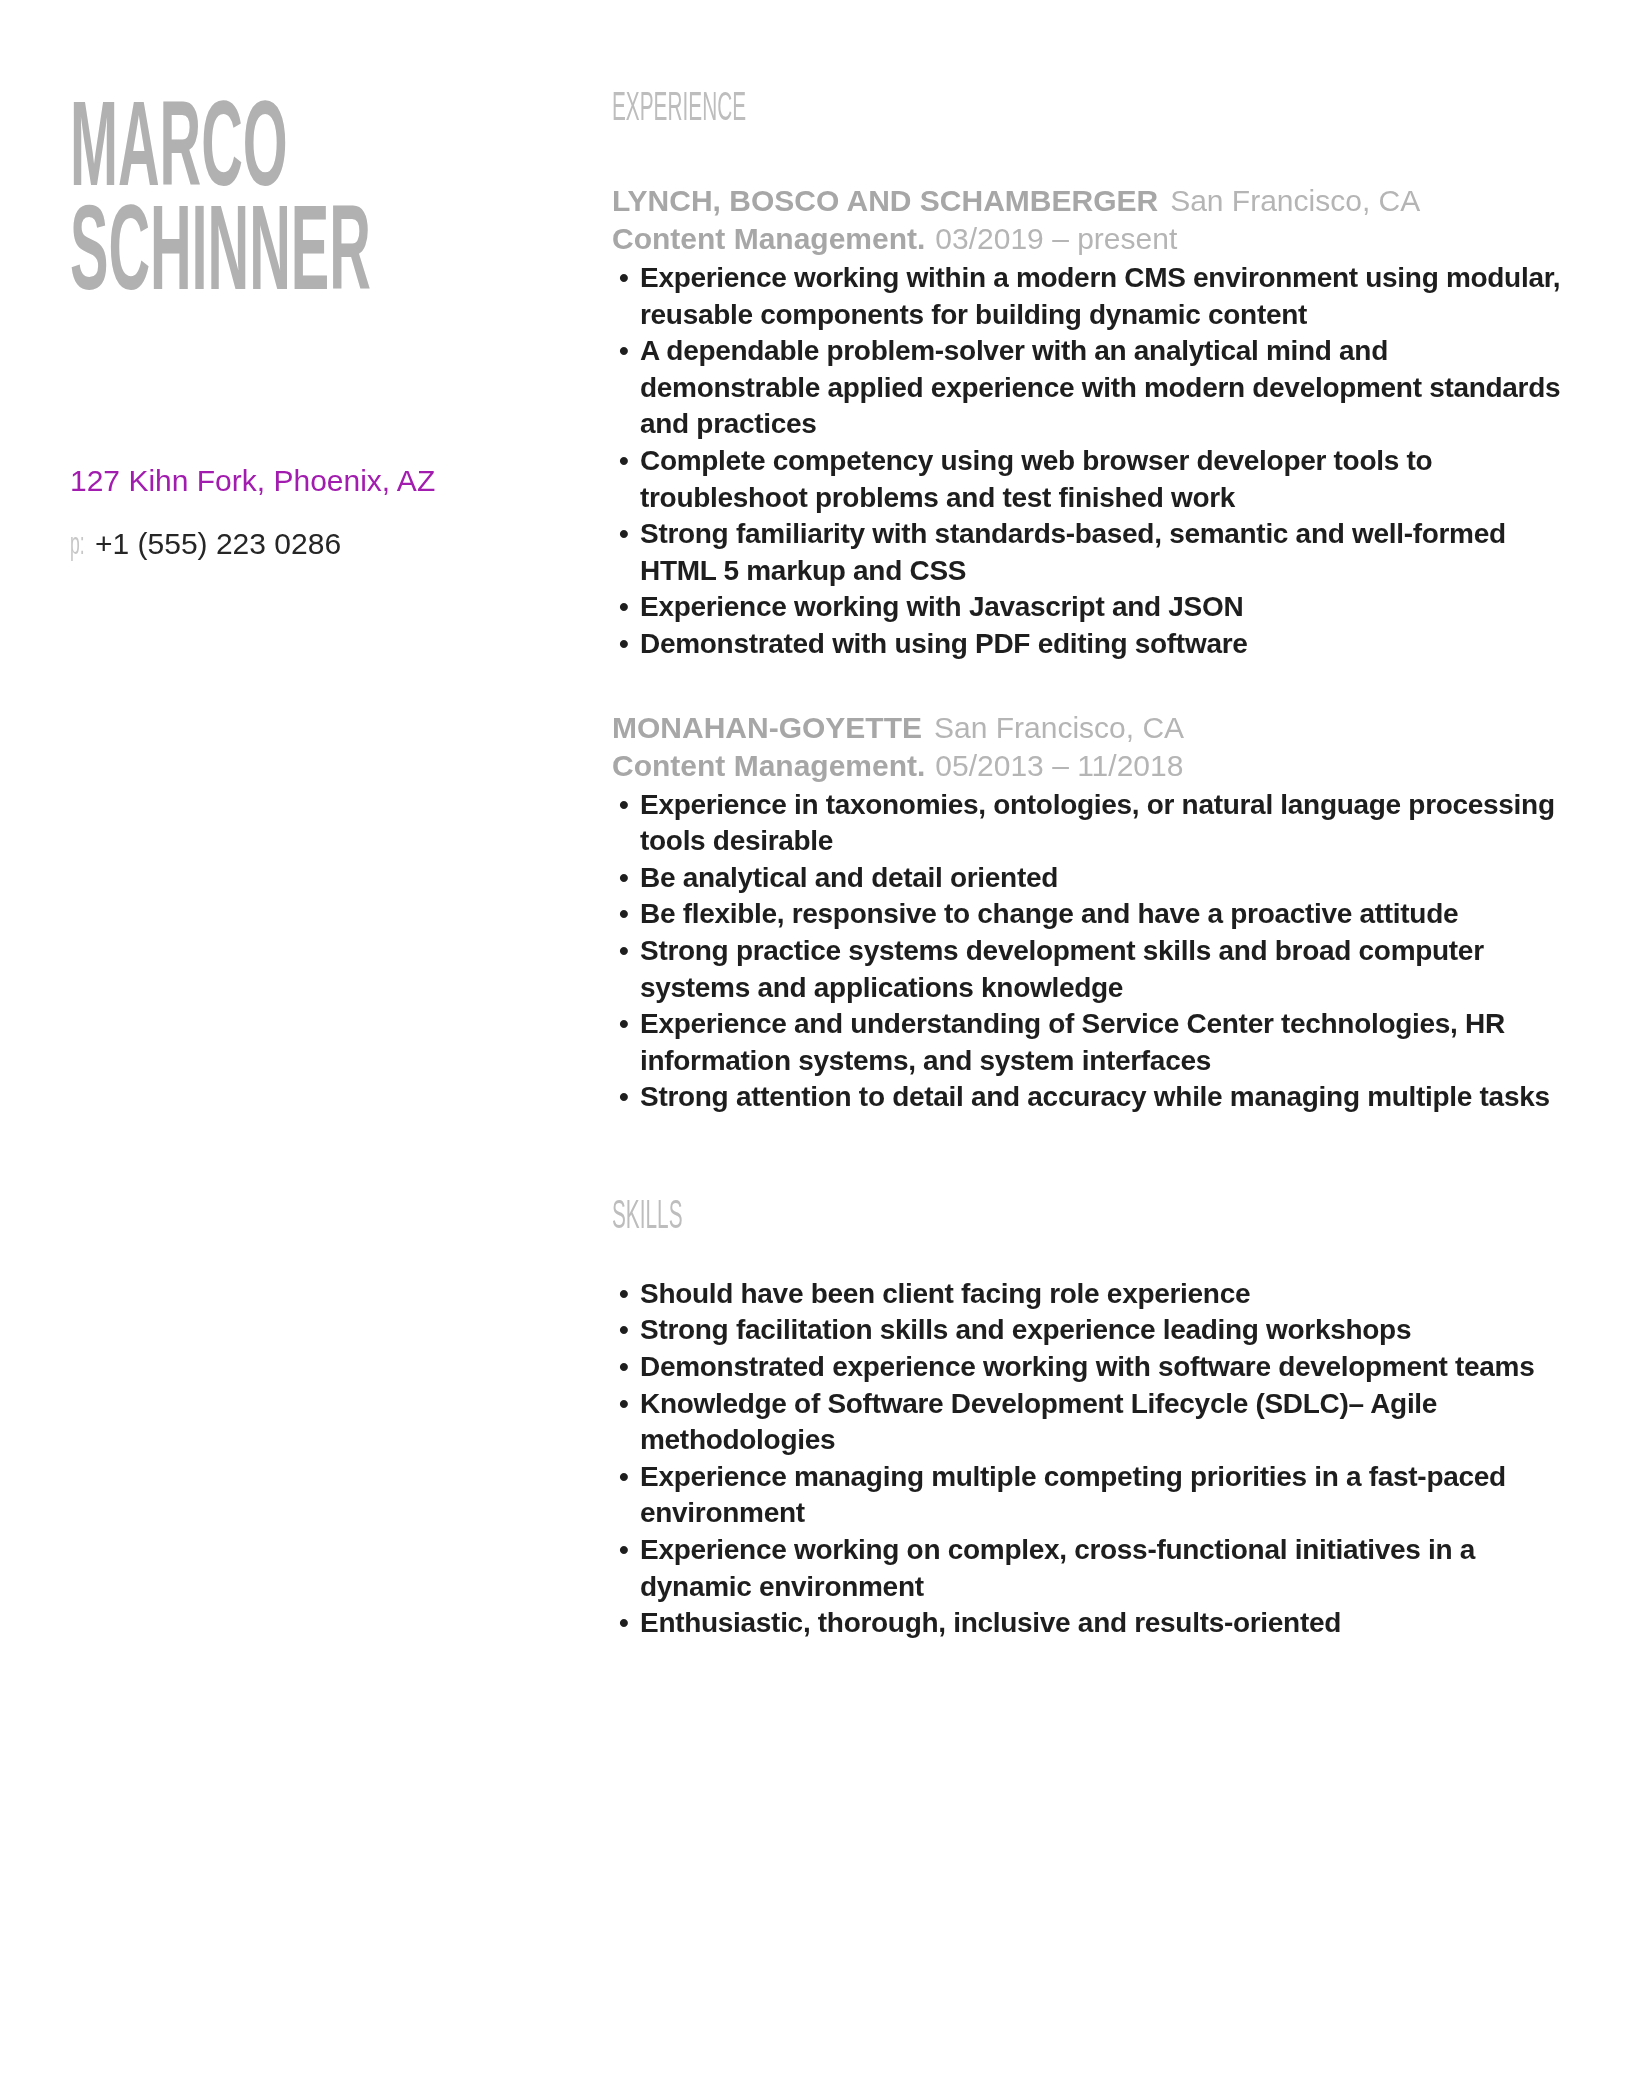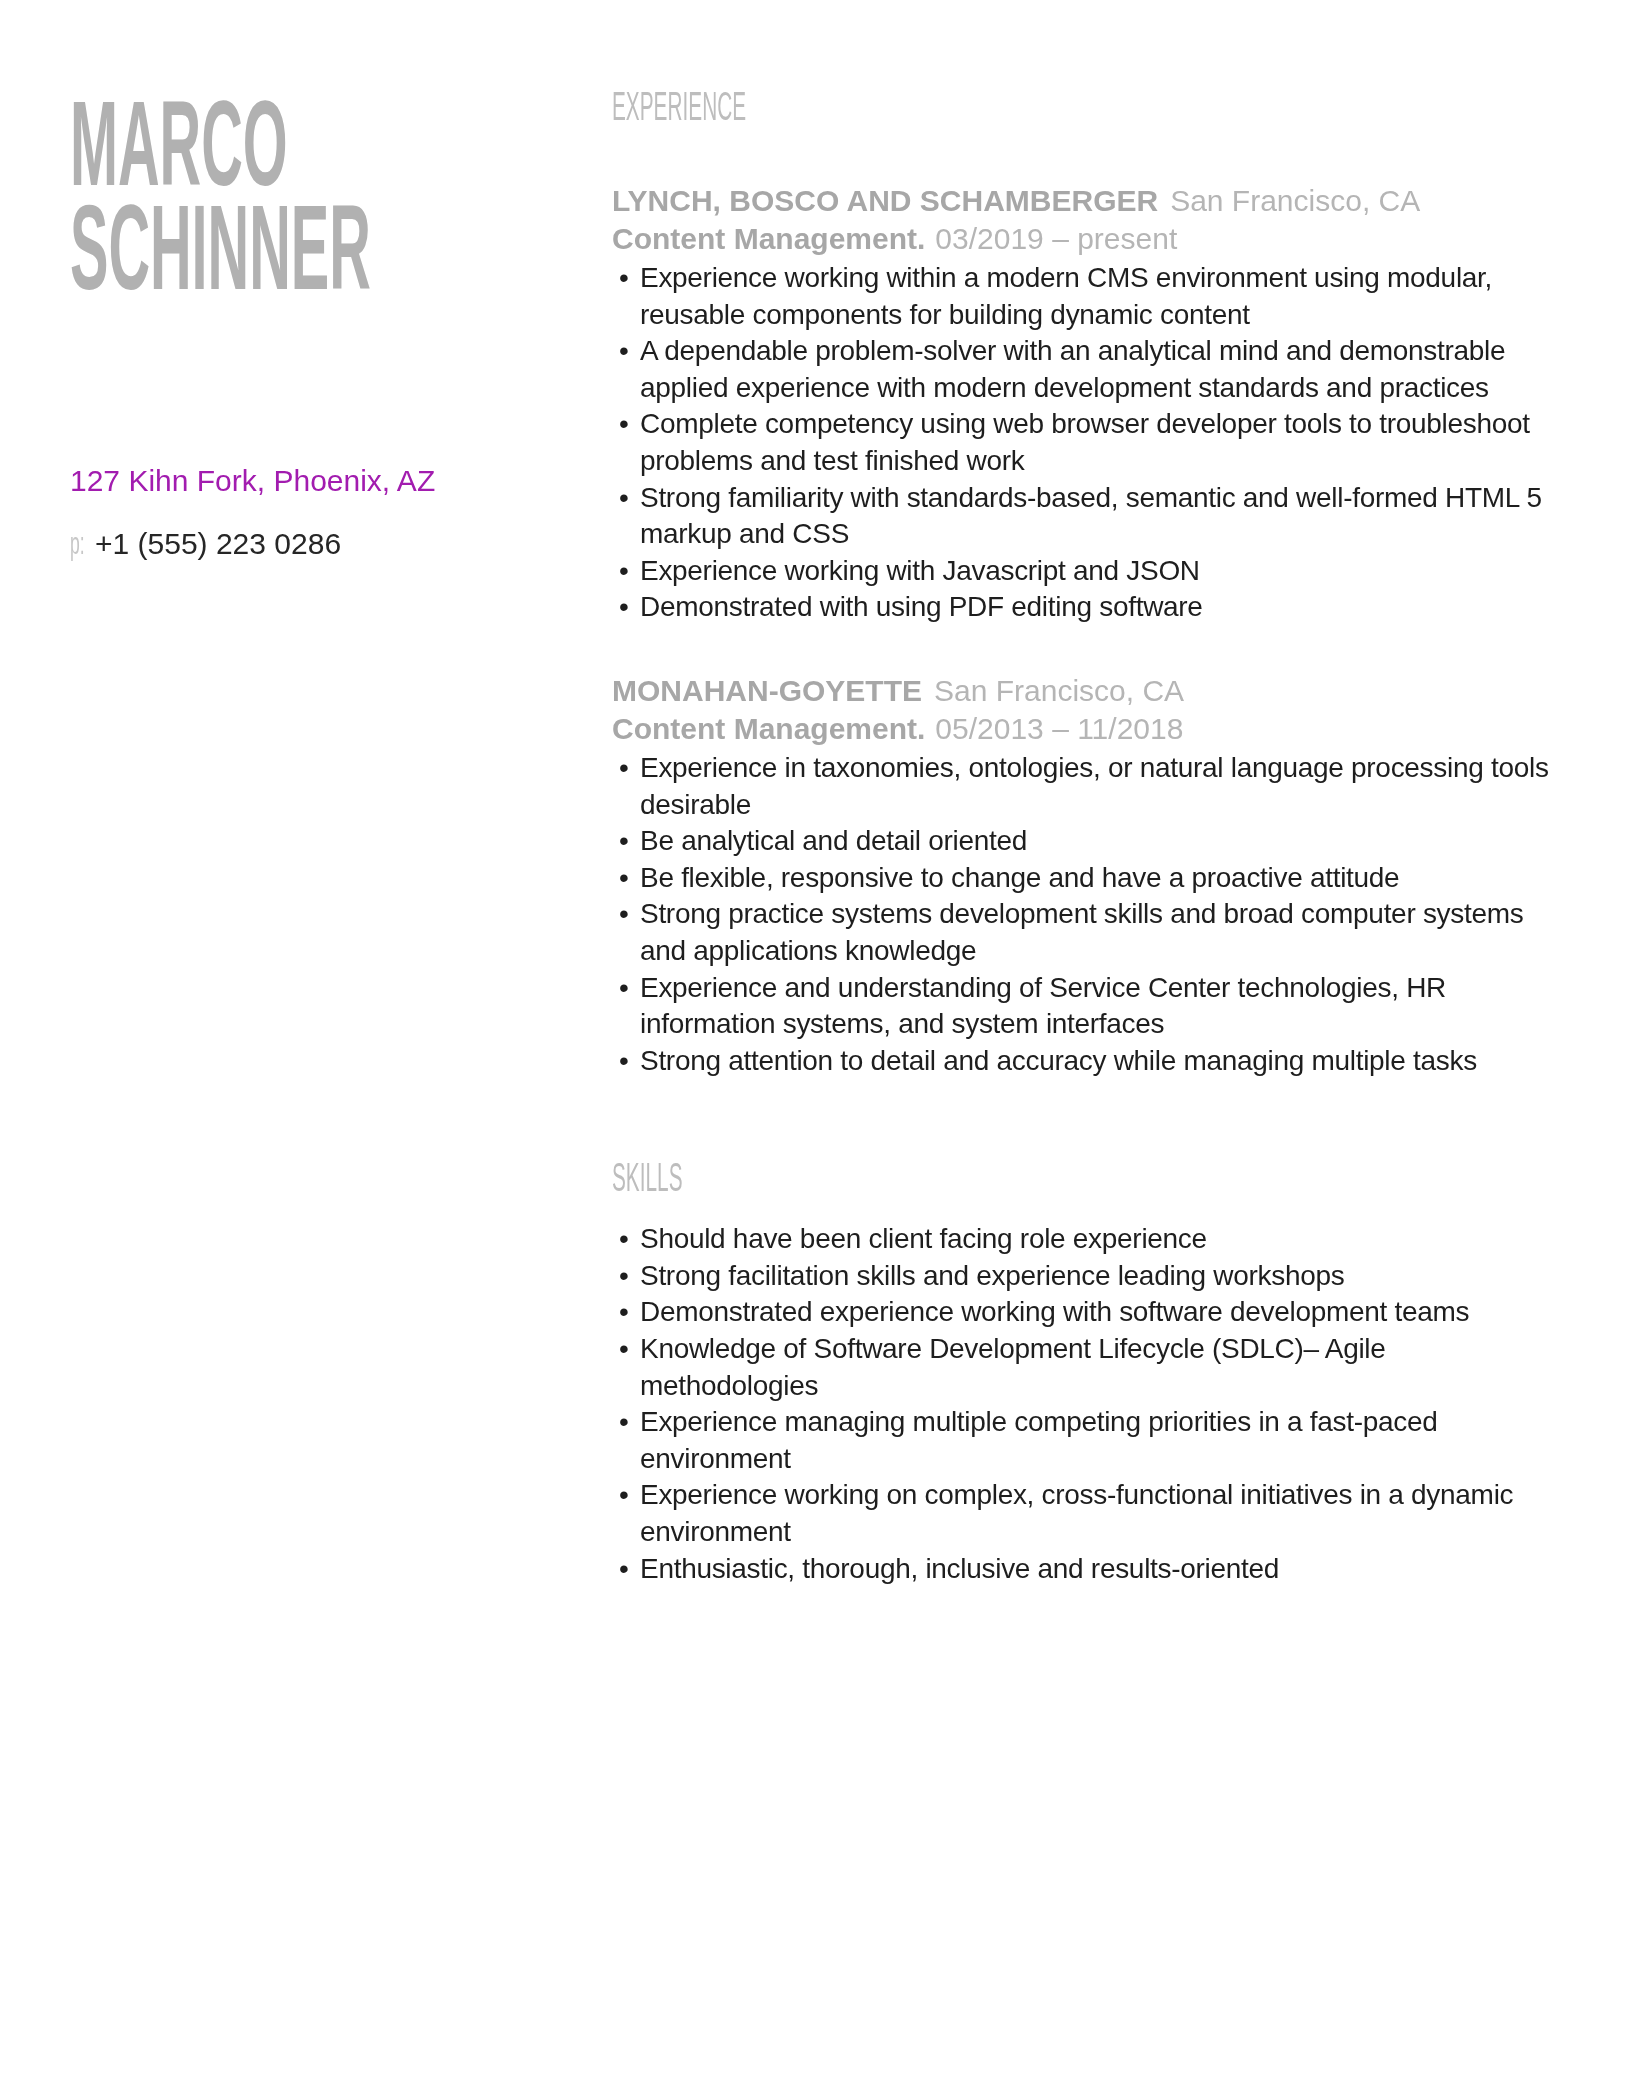--- a/index.html
+++ b/index.html
@@ -96,41 +96,41 @@
   .bullets {
     list-style: none;
     margin: 2px 0 0 0;
     padding: 0 0 0 28px;
     max-width: 952px;
     font-size: 28px;
     line-height: 36.6px;
     letter-spacing: -0.3px;
     color: #1e1e1e;
   }
-  .bullets li { position: relative; }
+  .bullets li { position: relative; font-weight: bold; }
   .bullets li::before {
     content: "\2022";
     position: absolute;
     left: -21px;
     top: 0;
     color: #1e1e1e;
   }
 
   .education-section { margin-top: 83px; }
   .edu-line {
     margin-top: 47px;
     font-size: 30px;
     line-height: 38px;
     white-space: nowrap;
     transform: scaleX(0.88);
     transform-origin: left top;
   }
 
   .skills-section { margin-top: 78px; }
-  .skills-list { margin-top: 24px; }
+  .skills-list { margin-top: 42px; }
 </style>
 </head>
 <body>
 
 <div class="page">
 
   <aside class="sidebar">
     <h1 class="name">
       <span class="name-line">MARCO</span>
       <span class="name-line">SCHINNER</span>

